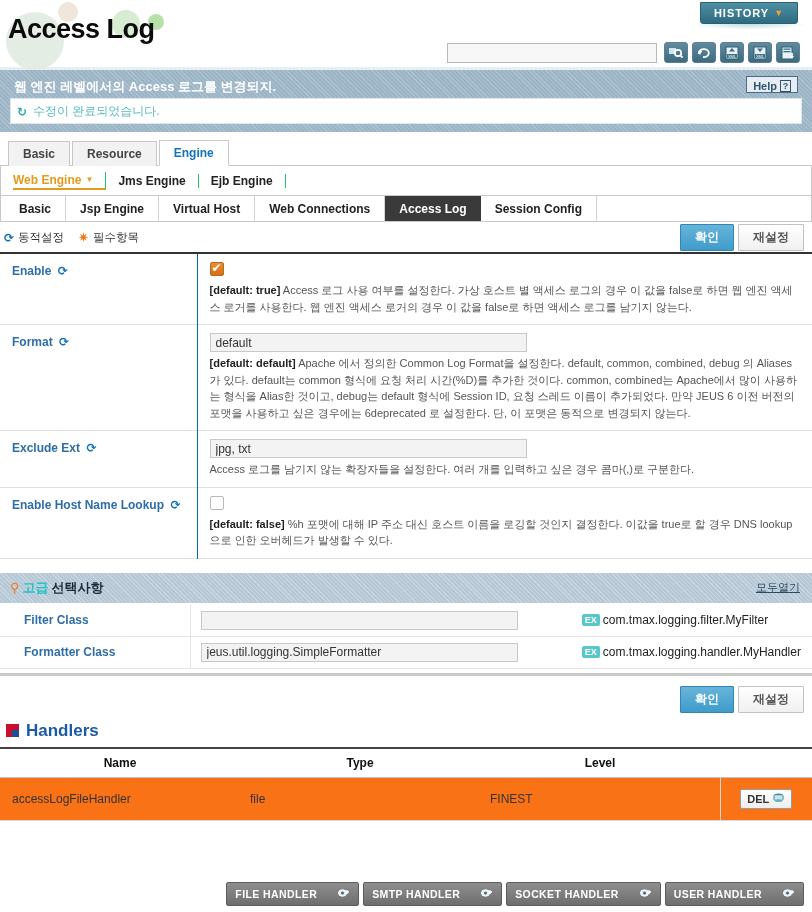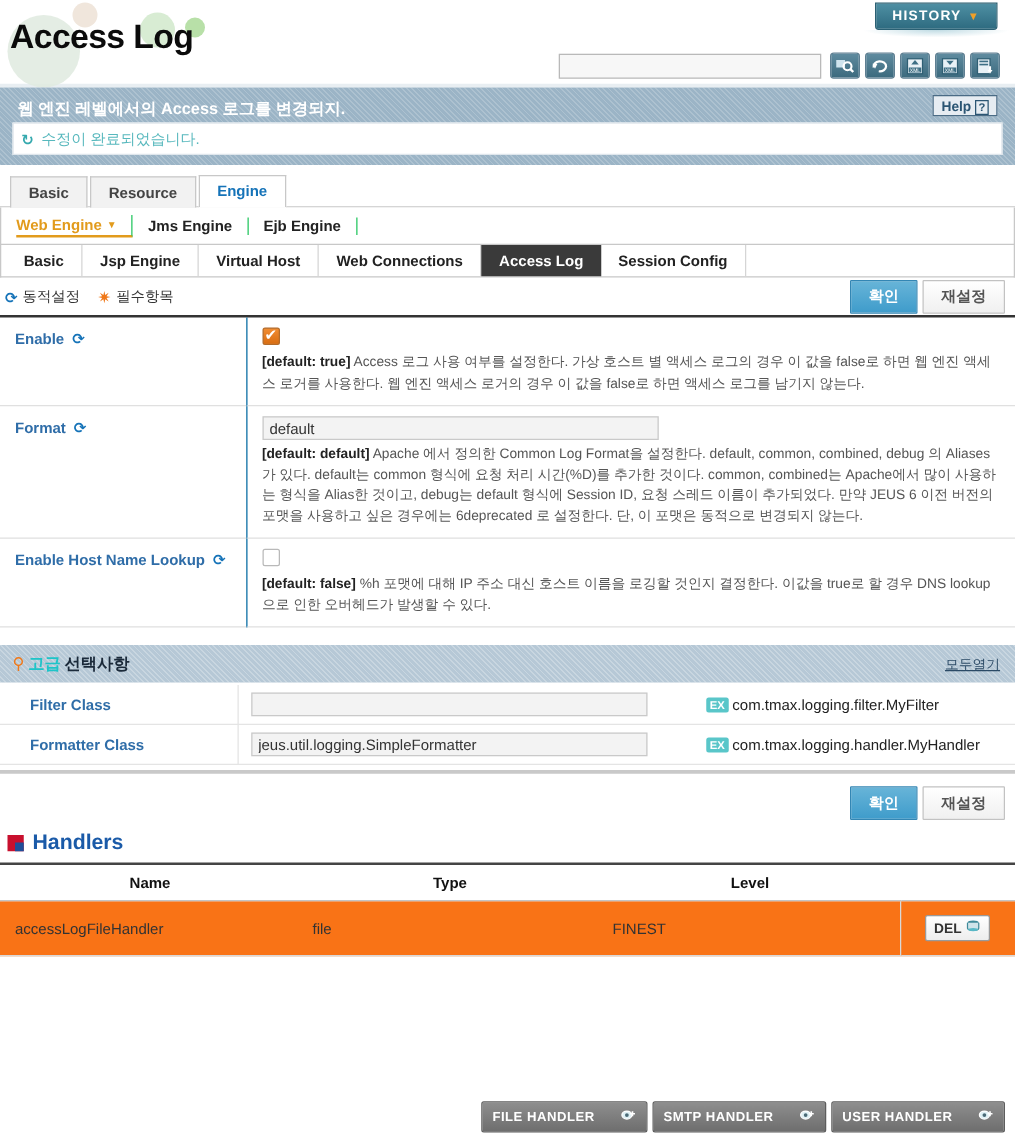--- a/index.html
+++ b/index.html
@@ -291,21 +291,21 @@
     display: inline-block; vertical-align: middle;
   }
   .ex-tag {
     display: inline-block;
     background: #59c6c9; color: #fff;
     font-size: 9px; font-weight: bold;
     padding: 1px 3px; border-radius: 2px;
     vertical-align: middle; margin-right: 3px;
   }
   .ex-text { font-size: 12px; color: #222; vertical-align: middle; }
-  .adv-hint { display: inline-block; margin-left: 44px; }
+  .adv-hint { display: inline-block; margin-left: 61px; }
 
   
   .btn-row2 {
     display: flex; justify-content: flex-end;
     padding: 10px 8px 6px 0;
   }
 
   
   .handlers-head {
     display: flex; align-items: center; gap: 7px;
@@ -498,20 +498,32 @@
     </td>
     <td class="form-field">
       <input class="txt-input" type="text" value="default" style="">
       <div class="desc">
         <b>[default: default]</b>
         <span>Apache 에서 정의한 Common Log Format을 설정한다. default, common, combined, debug 의 Aliases가 있다. default는 common 형식에 요청 처리 시간(%D)를 추가한 것이다. common, combined는 Apache에서 많이 사용하는 형식을 Alias한 것이고, debug는 default 형식에 Session ID, 요청 스레드 이름이 추가되었다. 만약 JEUS 6 이전 버전의 포맷을 사용하고 싶은 경우에는 6deprecated 로 설정한다. 단, 이 포맷은 동적으로 변경되지 않는다.</span>
       </div>
     </td>
   </tr>
 
+  <tr class="form-row">
+    <td class="form-label">
+      <span>Exclude Ext</span>
+      <span class="dyn">⟳</span>
+    </td>
+    <td class="form-field">
+      <input class="txt-input" type="text" value="jpg, txt" style="">
+      <div class="desc">
+        <span>Access 로그를 남기지 않는 확장자들을 설정한다. 여러 개를 입력하고 싶은 경우 콤마(,)로 구분한다.</span>
+      </div>
+    </td>
+  </tr>
 
   <tr class="form-row">
     <td class="form-label">
       <span>Enable Host Name Lookup</span>
       <span class="dyn">⟳</span>
     </td>
     <td class="form-field">
       <span class="chk off"></span>
       <div class="desc">
         <b>[default: false]</b>
@@ -610,20 +622,30 @@
     <span>SMTP HANDLER</span>
     <span class="plus-ico">
       <svg width="13" height="12" viewBox="0 0 13 12">
           <ellipse cx="5.5" cy="6" rx="4" ry="3.2" fill="#dff0f5" stroke="#ffffff"></ellipse>
           <circle cx="5.5" cy="6" r="1.5" fill="#4a6a76"></circle>
           <path d="M10 3 v4 M8 5 h4" stroke="#ffffff" stroke-width="1.3"></path>
         </svg>
     </span>
   </div>
   <div class="hbtn">
+    <span>SOCKET HANDLER</span>
+    <span class="plus-ico">
+      <svg width="13" height="12" viewBox="0 0 13 12">
+          <ellipse cx="5.5" cy="6" rx="4" ry="3.2" fill="#dff0f5" stroke="#ffffff"></ellipse>
+          <circle cx="5.5" cy="6" r="1.5" fill="#4a6a76"></circle>
+          <path d="M10 3 v4 M8 5 h4" stroke="#ffffff" stroke-width="1.3"></path>
+        </svg>
+    </span>
+  </div>
+  <div class="hbtn">
     <span>USER HANDLER</span>
     <span class="plus-ico">
       <svg width="13" height="12" viewBox="0 0 13 12">
           <ellipse cx="5.5" cy="6" rx="4" ry="3.2" fill="#dff0f5" stroke="#ffffff"></ellipse>
           <circle cx="5.5" cy="6" r="1.5" fill="#4a6a76"></circle>
           <path d="M10 3 v4 M8 5 h4" stroke="#ffffff" stroke-width="1.3"></path>
         </svg>
     </span>
   </div>
 </div>

